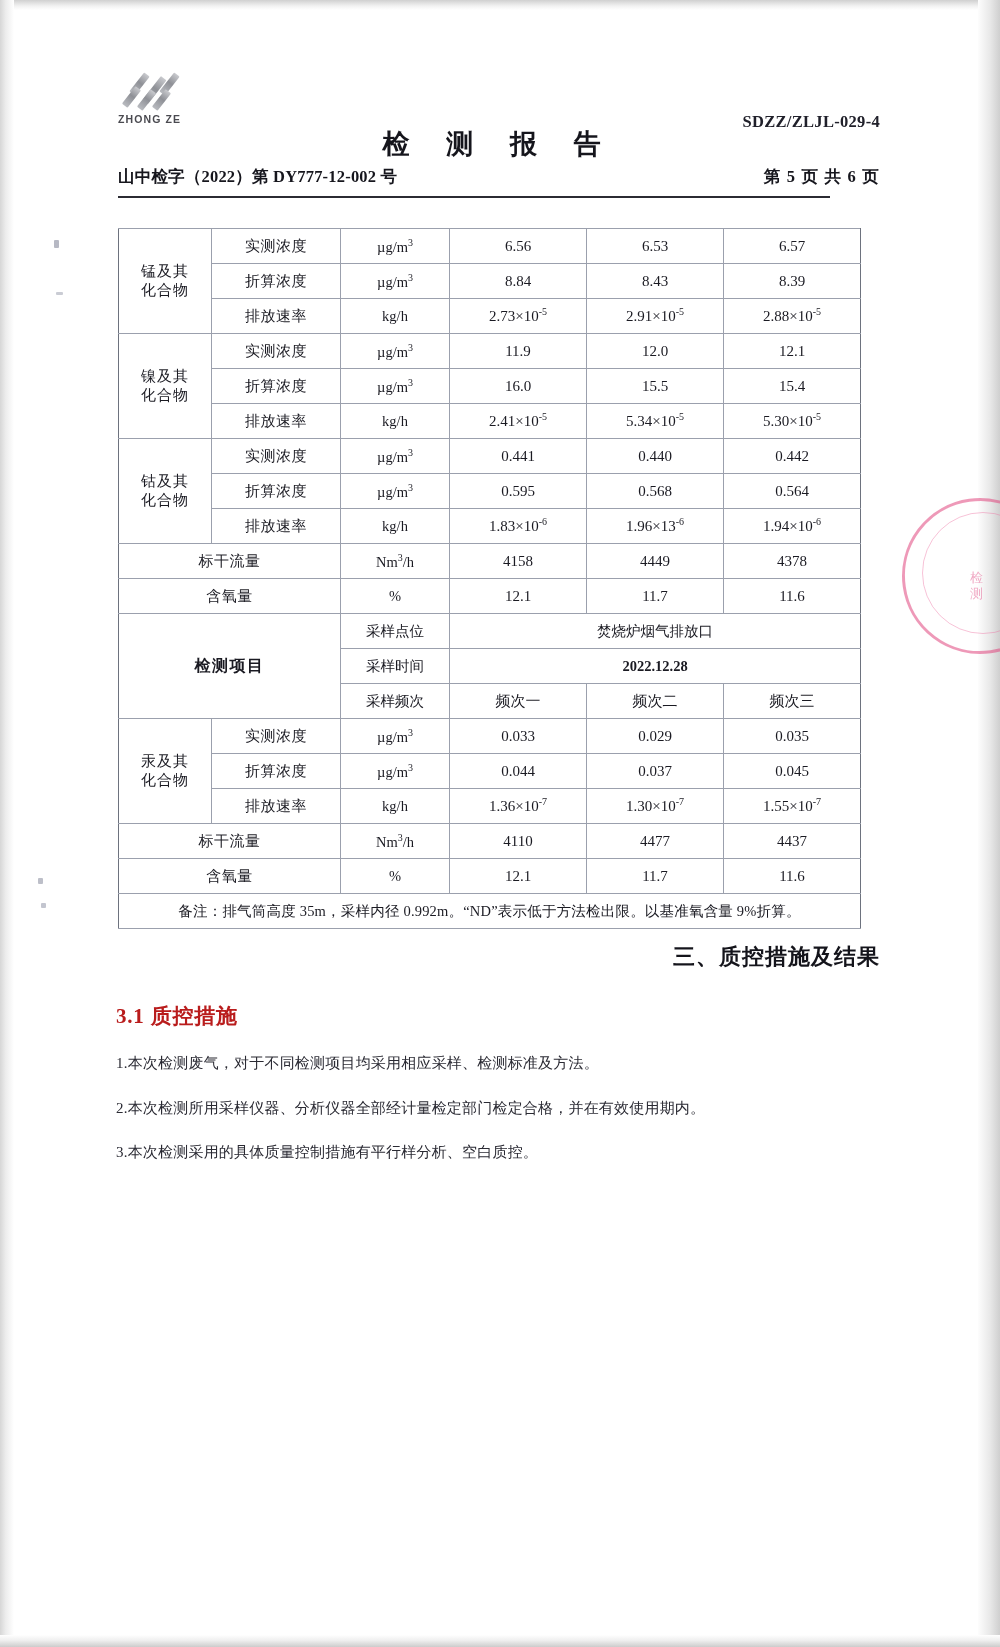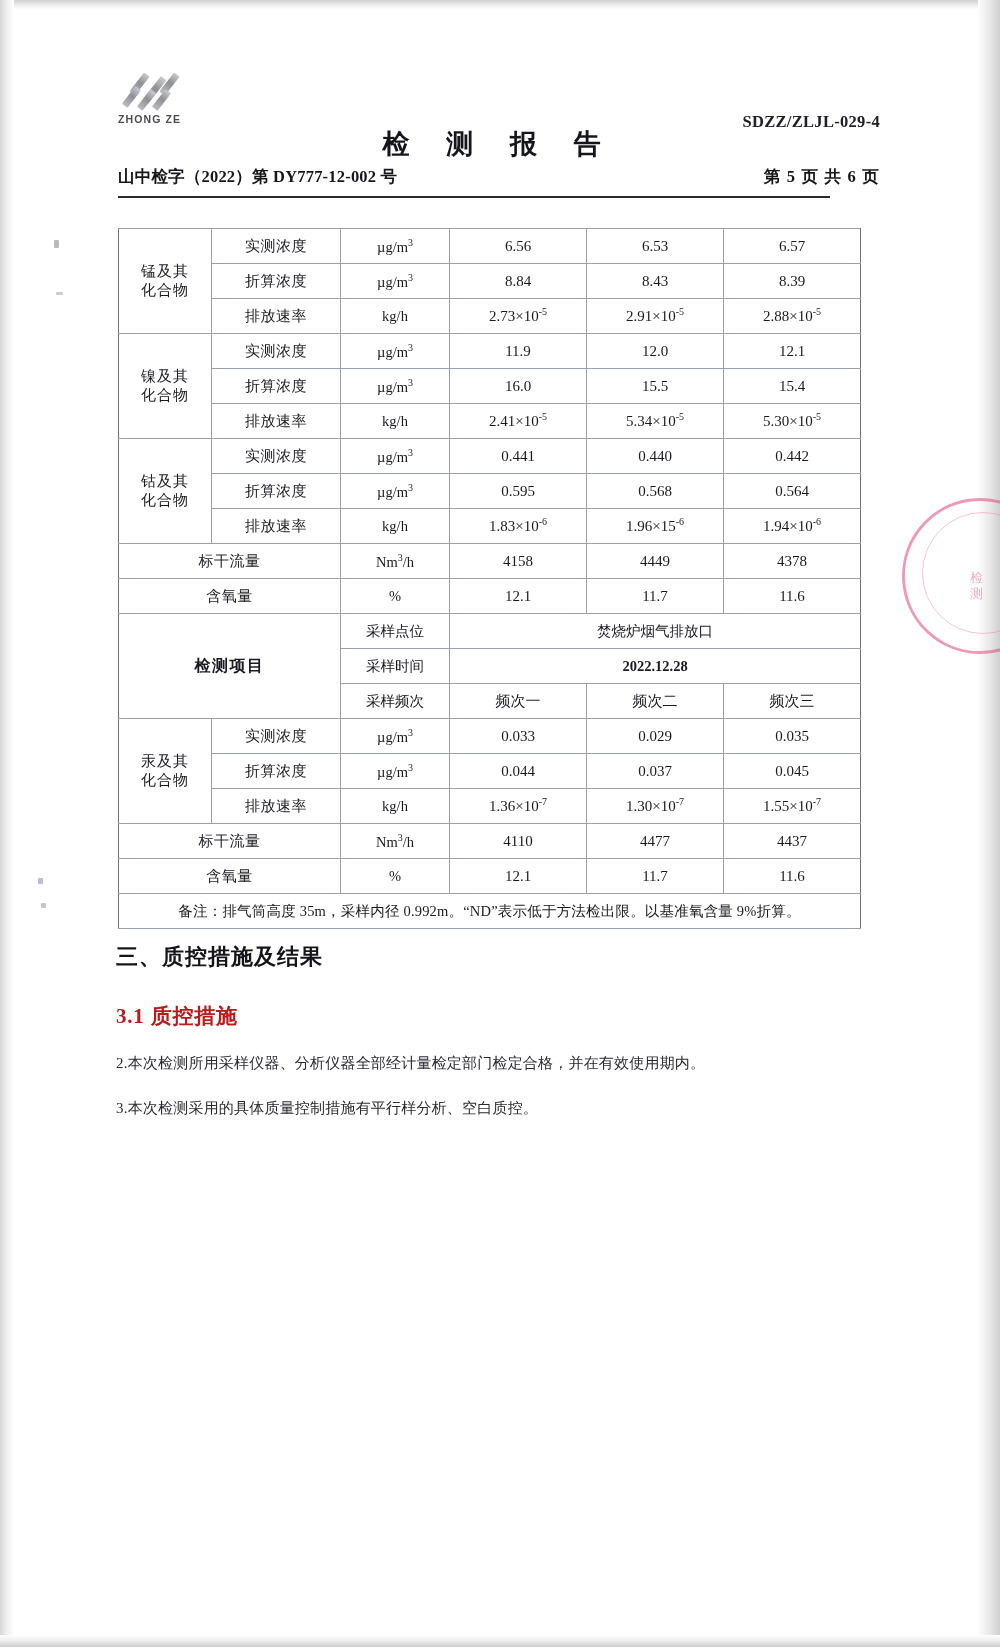--- a/index.html
+++ b/index.html
@@ -228,20 +228,21 @@
     left: 116px;
     right: 120px;
     top: 930px;
   }
   .h-section {
     font-size: 22px;
     font-weight: bold;
     letter-spacing: 1px;
     margin: 12px 0 0 0;
     color: #14141b;
+    text-align: right;
   }
   .h-sub {
     font-size: 21px;
     font-weight: bold;
     letter-spacing: .8px;
     margin: 30px 0 0 0;
     color: #b91c1c;
   }
   .para {
     font-size: 15px;
@@ -360,21 +361,21 @@
           <td class="c-item">折算浓度</td>
           <td class="c-unit unit"><span>µg/m</span><sup>3</sup></td>
           <td class="c-val">0.595</td>
           <td class="c-val">0.568</td>
           <td class="c-val outer-r">0.564</td>
         </tr>
         <tr>
           <td class="c-item">排放速率</td>
           <td class="c-unit unit">kg/h</td>
           <td class="c-val sup-num"><span>1.83×10</span><sup>-6</sup></td>
-          <td class="c-val sup-num"><span>1.96×15</span><sup>-6</sup></td>
+          <td class="c-val sup-num"><span>1.96×13</span><sup>-6</sup></td>
           <td class="c-val sup-num outer-r"><span>1.94×10</span><sup>-6</sup></td>
         </tr>
 
         <tr>
           <td class="c-group outer-l" colspan="2">标干流量</td>
           <td class="c-unit unit"><span>Nm</span><sup>3</sup><span>/h</span></td>
           <td class="c-val">4158</td>
           <td class="c-val">4449</td>
           <td class="c-val outer-r">4378</td>
         </tr>
@@ -446,18 +447,19 @@
 
         <tr>
           <td class="remark-cell outer-l outer-r" colspan="6">备注：排气筒高度 35m，采样内径 0.992m。“ND”表示低于方法检出限。以基准氧含量 9%折算。</td>
         </tr>
       </tbody>
     </table>
 
     <div class="body-text">
       <div class="h-section">三、质控措施及结果</div>
       <div class="h-sub">3.1 质控措施</div>
+      <p class="para">1.本次检测废气，对于不同检测项目均采用相应采样、检测标准及方法。</p>
       <p class="para">2.本次检测所用采样仪器、分析仪器全部经计量检定部门检定合格，并在有效使用期内。</p>
       <p class="para">3.本次检测采用的具体质量控制措施有平行样分析、空白质控。</p>
     </div>
 
   </div>
 </div>
 
 </body></html>

